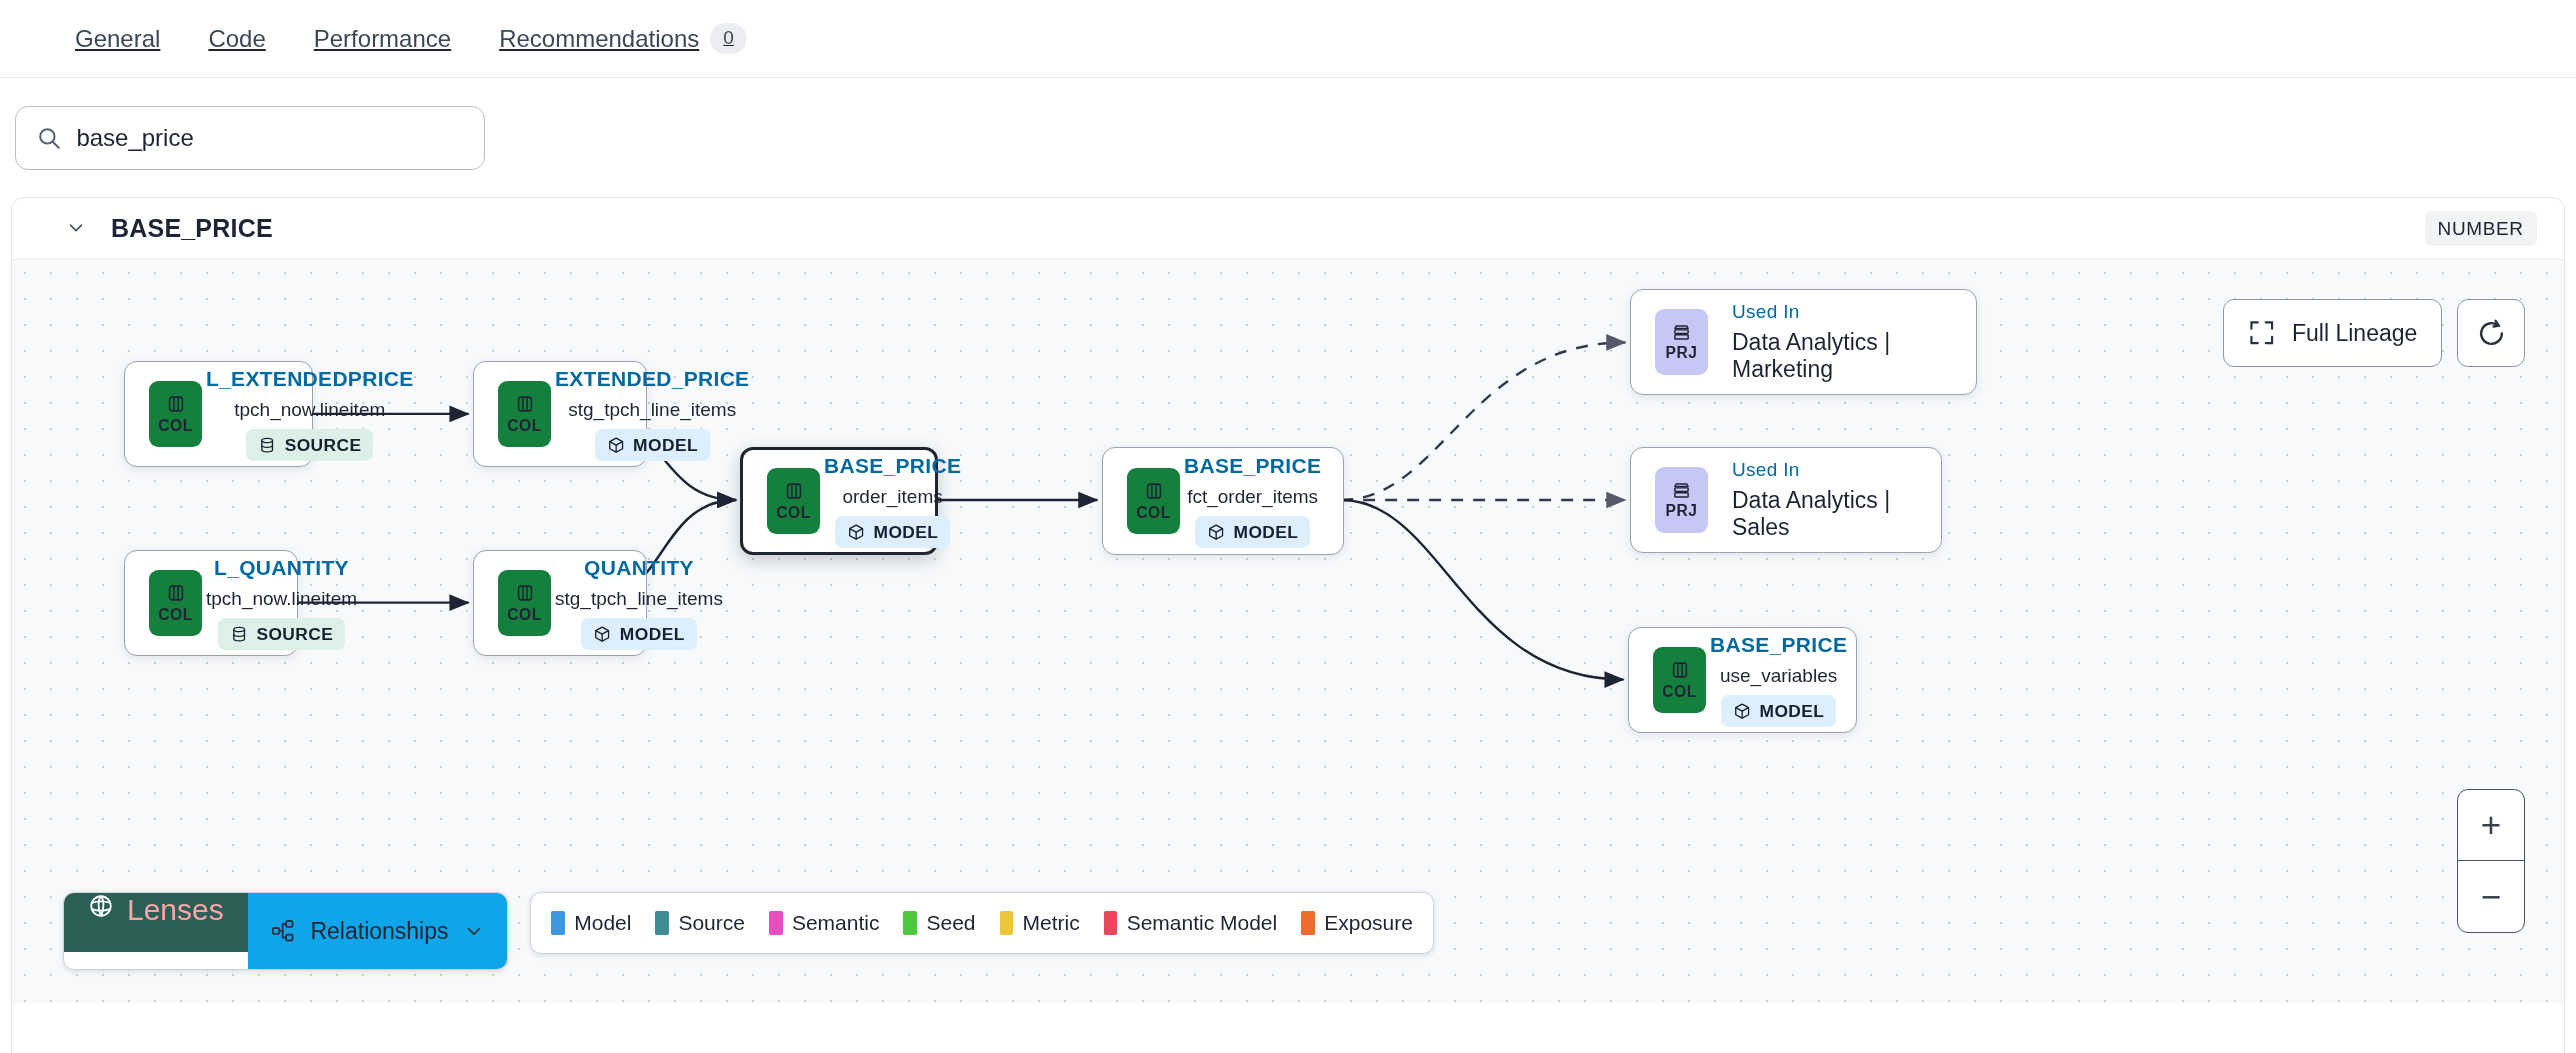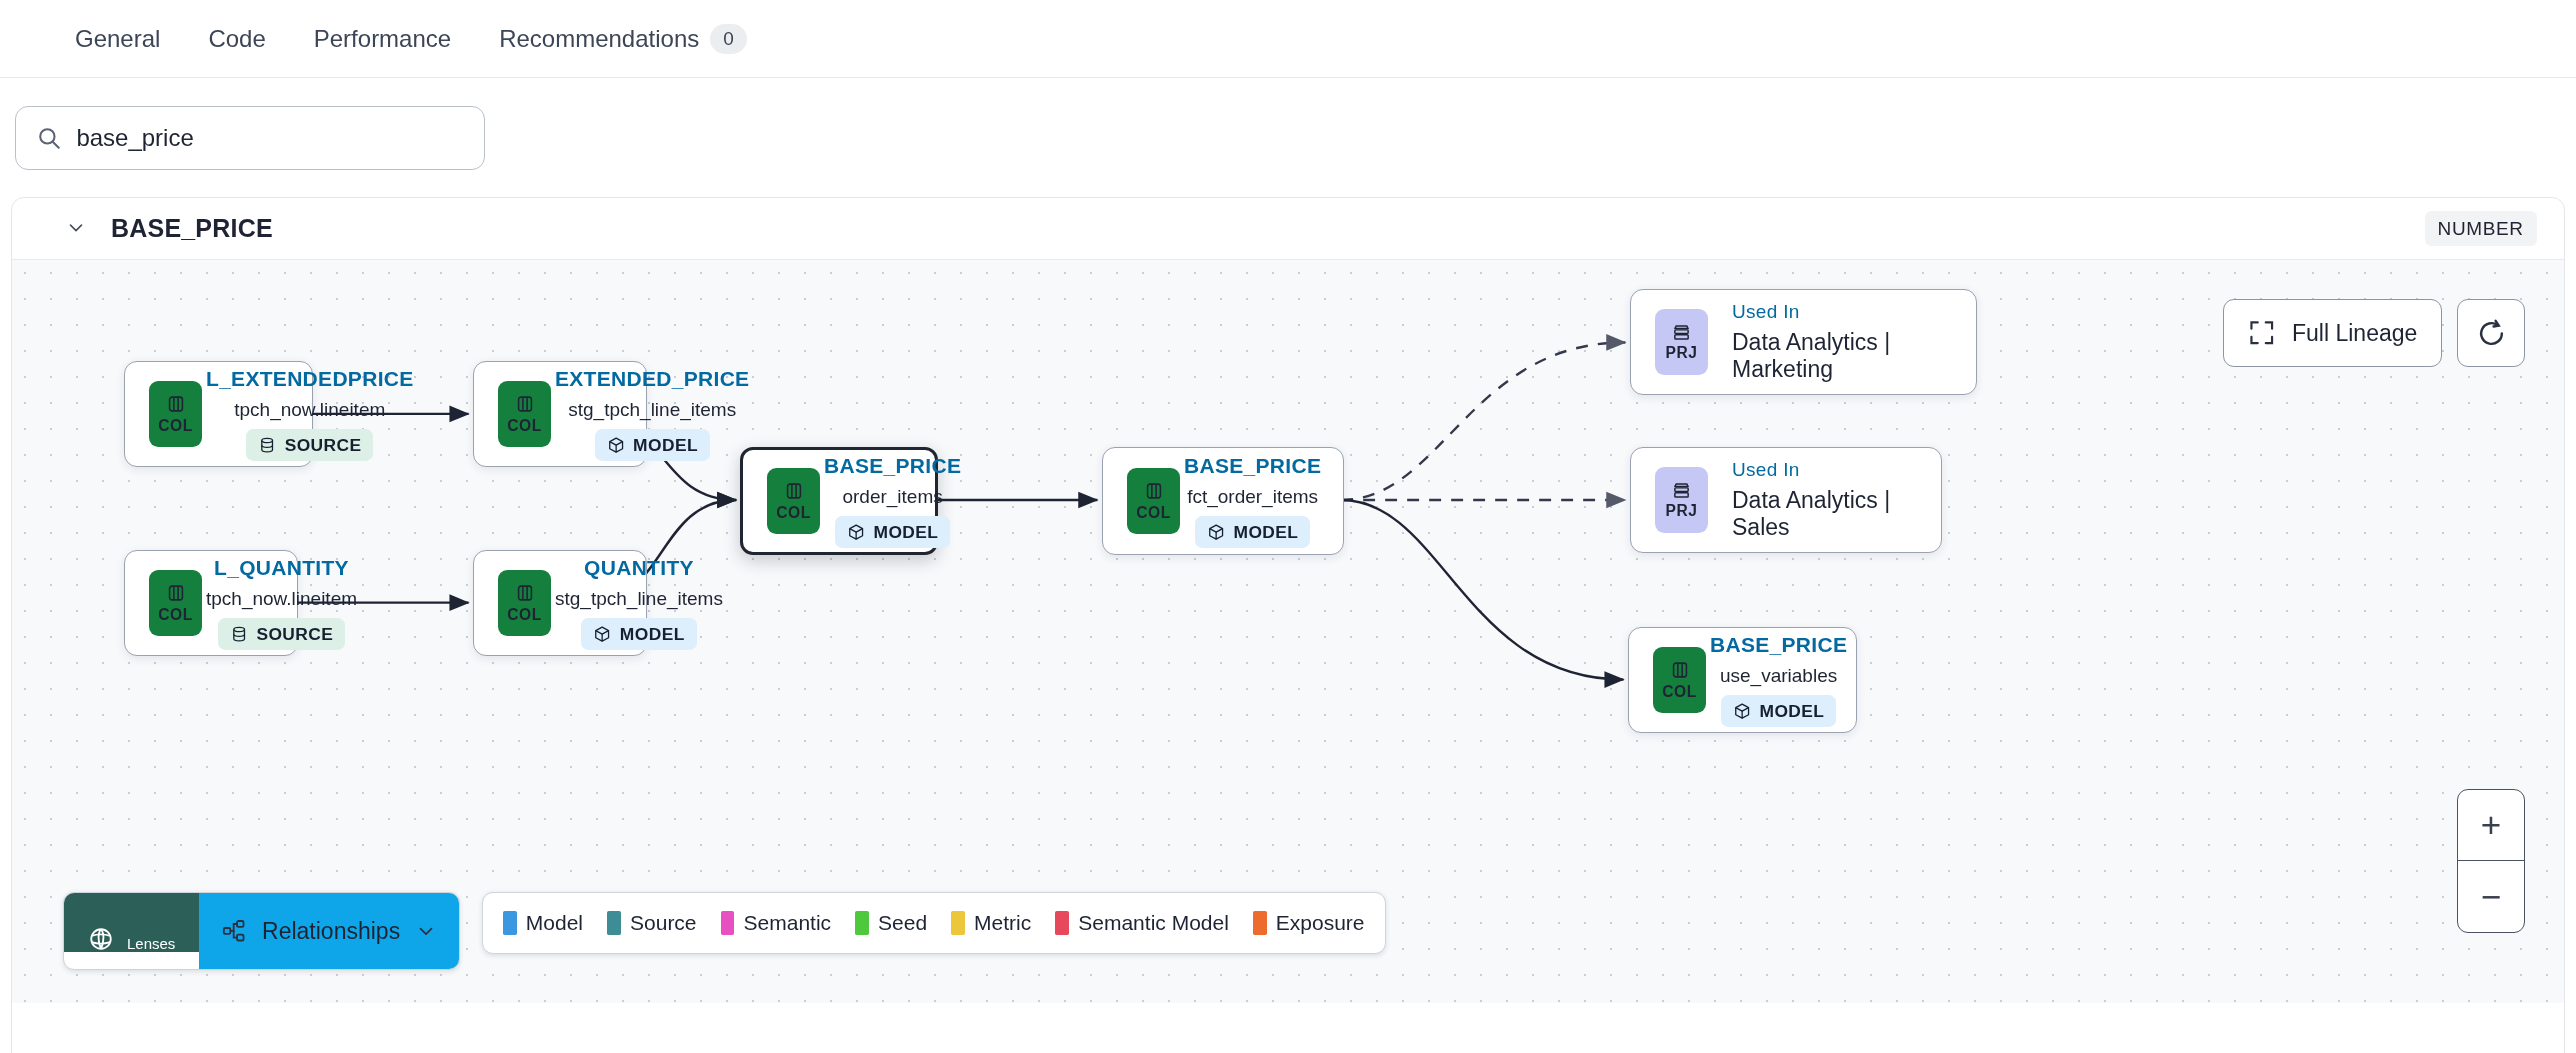--- a/index.html
+++ b/index.html
@@ -9,23 +9,24 @@
     background: #ffffff;
     color: #1e2433;
     overflow: hidden;
   }
 
   
   .tabbar {
     position: relative;
     height: 78px;
     display: flex;
-    align-items: flex-end;
+    align-items: center;
     padding-left: 51px;
     border-bottom: 1.8px solid #e8eaed;
+    text-decoration: underline;
   }
   .tab {
     display: flex;
     align-items: center;
     gap: 11px;
     height: 76px;
     padding: 0 24px;
     font-size: 24px;
     color: #3c4656;
     cursor: pointer;
@@ -197,25 +198,25 @@
   .lensgroup {
     display: flex;
     border-radius: 11px;
     overflow: hidden;
     border: 1.8px solid #cfd4dc;
     background: #fff;
     box-shadow: 0 1.8px 5.5px rgba(30,36,51,.12);
   }
   .lens-btn {
     background: #2b5f58;
-    color: #ffffff;
-    display: flex; align-items: flex-end; gap: 13px;
+    color: #fca5a5;
+    display: flex; align-items: flex-start; gap: 13px;
     padding: 0 24px;
     height: 59px;
-    font-size: 15px;
+    font-size: 30px;
     cursor: pointer;
   }
   .rel-btn {
     background: #0ea5e9;
     color: #1e2433;
     display: flex; align-items: center; gap: 14.7px;
     padding: 0 22px;
     height: 76px;
     font-size: 23px;
     cursor: pointer;

